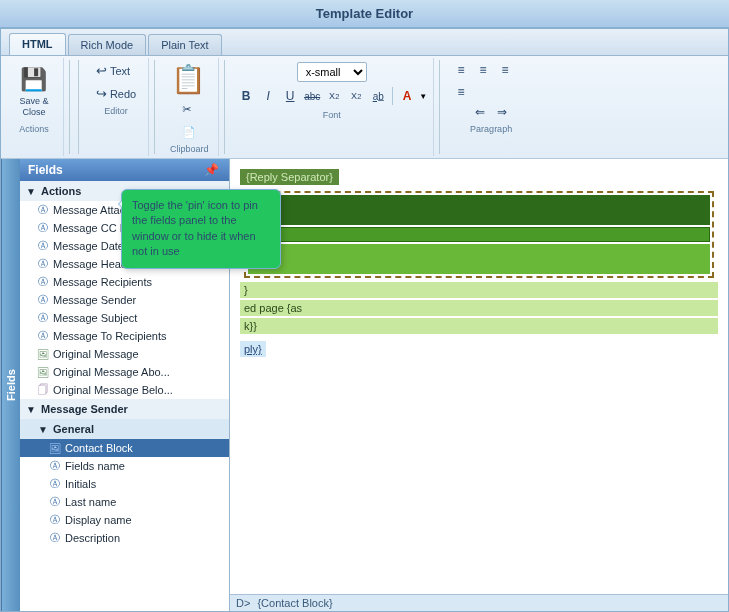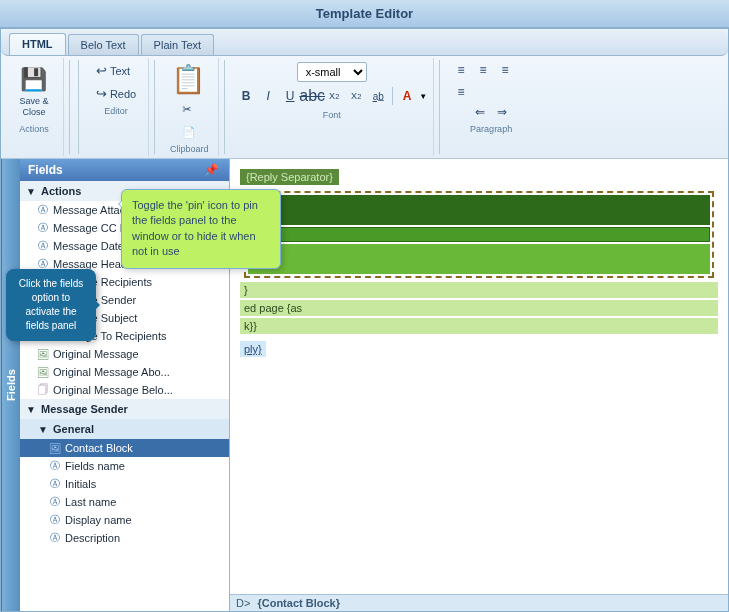--- a/index.html
+++ b/index.html
@@ -39,21 +39,20 @@
     }
 
     
     .tab-bar {
       background: linear-gradient(to bottom, #e8f0f8, #d0e0f0);
       display: flex;
       align-items: flex-end;
       padding: 4px 8px 0;
       border-bottom: 1px solid #9ab5ce;
       gap: 2px;
-      border-radius: 7px;
     }
     .tab {
       padding: 4px 12px;
       border: 1px solid #9ab5ce;
       border-bottom: none;
       border-radius: 3px 3px 0 0;
       font-size: 11px;
       cursor: pointer;
       color: #2c4a6e;
       background: linear-gradient(to bottom, #ddeaf5, #c8d8e8);
@@ -350,21 +349,21 @@
       display: flex;
       align-items: center;
       gap: 4px;
     }
 
     
     .tooltip-bubble {
       position: absolute;
       top: 30px;
       left: 120px;
-      background: #bef264;
+      background: #22c55e;
       border: 1px solid #7ab0d8;
       border-radius: 6px;
       padding: 8px 10px;
       width: 160px;
       font-size: 11px;
       color: #2c4a6e;
       line-height: 1.4;
       z-index: 100;
       box-shadow: 2px 2px 6px rgba(0,0,0,0.2);
     }
@@ -439,21 +438,21 @@
 <body>
 
 <div class="title-bar">
   <span class="title-bar-text">Template Editor</span>
 </div>
 
 <div class="main-window">
 
   <div class="tab-bar">
     <div class="tab active">HTML</div>
-    <div class="tab">Belo Text</div>
+    <div class="tab">Rich Mode</div>
     <div class="tab">Plain Text</div>
   </div>
 
   <div class="ribbon">
     <div class="ribbon-row">
 
       <div class="ribbon-group">
         <div class="ribbon-btn-large">
           <div class="ribbon-icon-large">💾</div>
           <div class="ribbon-btn-label">Save &amp;<br>Close</div>
@@ -502,21 +501,21 @@
       <div class="ribbon-group" style="min-width:180px;">
         <div style="display:flex;align-items:center;gap:4px;padding:2px 0;">
           <select class="size-select">
             <option>x-small</option>
           </select>
         </div>
         <div style="display:flex;align-items:center;gap:2px;padding:2px 0;">
           <div class="format-btn" style="font-weight:bold;">B</div>
           <div class="format-btn" style="font-style:italic;">I</div>
           <div class="format-btn" style="text-decoration:underline;">U</div>
-          <div class="format-btn" style="text-decoration:line-through;font-size:16px;">abc</div>
+          <div class="format-btn" style="text-decoration:line-through;font-size:10px;">abc</div>
           <div class="format-btn" style="font-size:9px;">X<sub>2</sub></div>
           <div class="format-btn" style="font-size:9px;">X<sup>2</sup></div>
           <div class="format-btn" style="font-size:10px;text-decoration:underline;">ab̲</div>
           <div class="divider-v"></div>
           <div class="format-btn" style="font-weight:bold;color:#cc2200;">A</div>
           <span style="font-size:8px;cursor:pointer;">▼</span>
         </div>
         <div class="ribbon-group-label">Font</div>
       </div>
 
@@ -534,23 +533,20 @@
           <div class="format-btn">⇒</div>
         </div>
         <div class="ribbon-group-label">Paragraph</div>
       </div>
 
     </div>
   </div>
 
   <div class="content-area">
 
-    <div class="click-fields-bubble">
-      <span>Click the fields option to activate the fields panel</span>
-    </div>
 
     <div class="fields-tab-vertical">
       <span>Fields</span>
     </div>
 
     <div class="fields-panel">
       <div class="fields-panel-header">
         <span>Fields</span>
         <button class="pin-btn">📌</button>
       </div>
@@ -671,20 +667,20 @@
 
           <div style="margin-top:8px;">
             <span style="font-size:11px;color:#2a4a7a;background:#d0e8f8;padding:2px 4px;text-decoration:underline;">ply}</span>
           </div>
         </div>
 
       </div>
 
       <div class="editor-statusbar">
         <span>D&gt;</span>
-        <span style="font-weight:700;">
+        <span style="font-weight:400;">
           &nbsp;<span>{Contact Block}</span>
         </span>
       </div>
     </div>
 
   </div>
 </div>
 
 </body></html>

